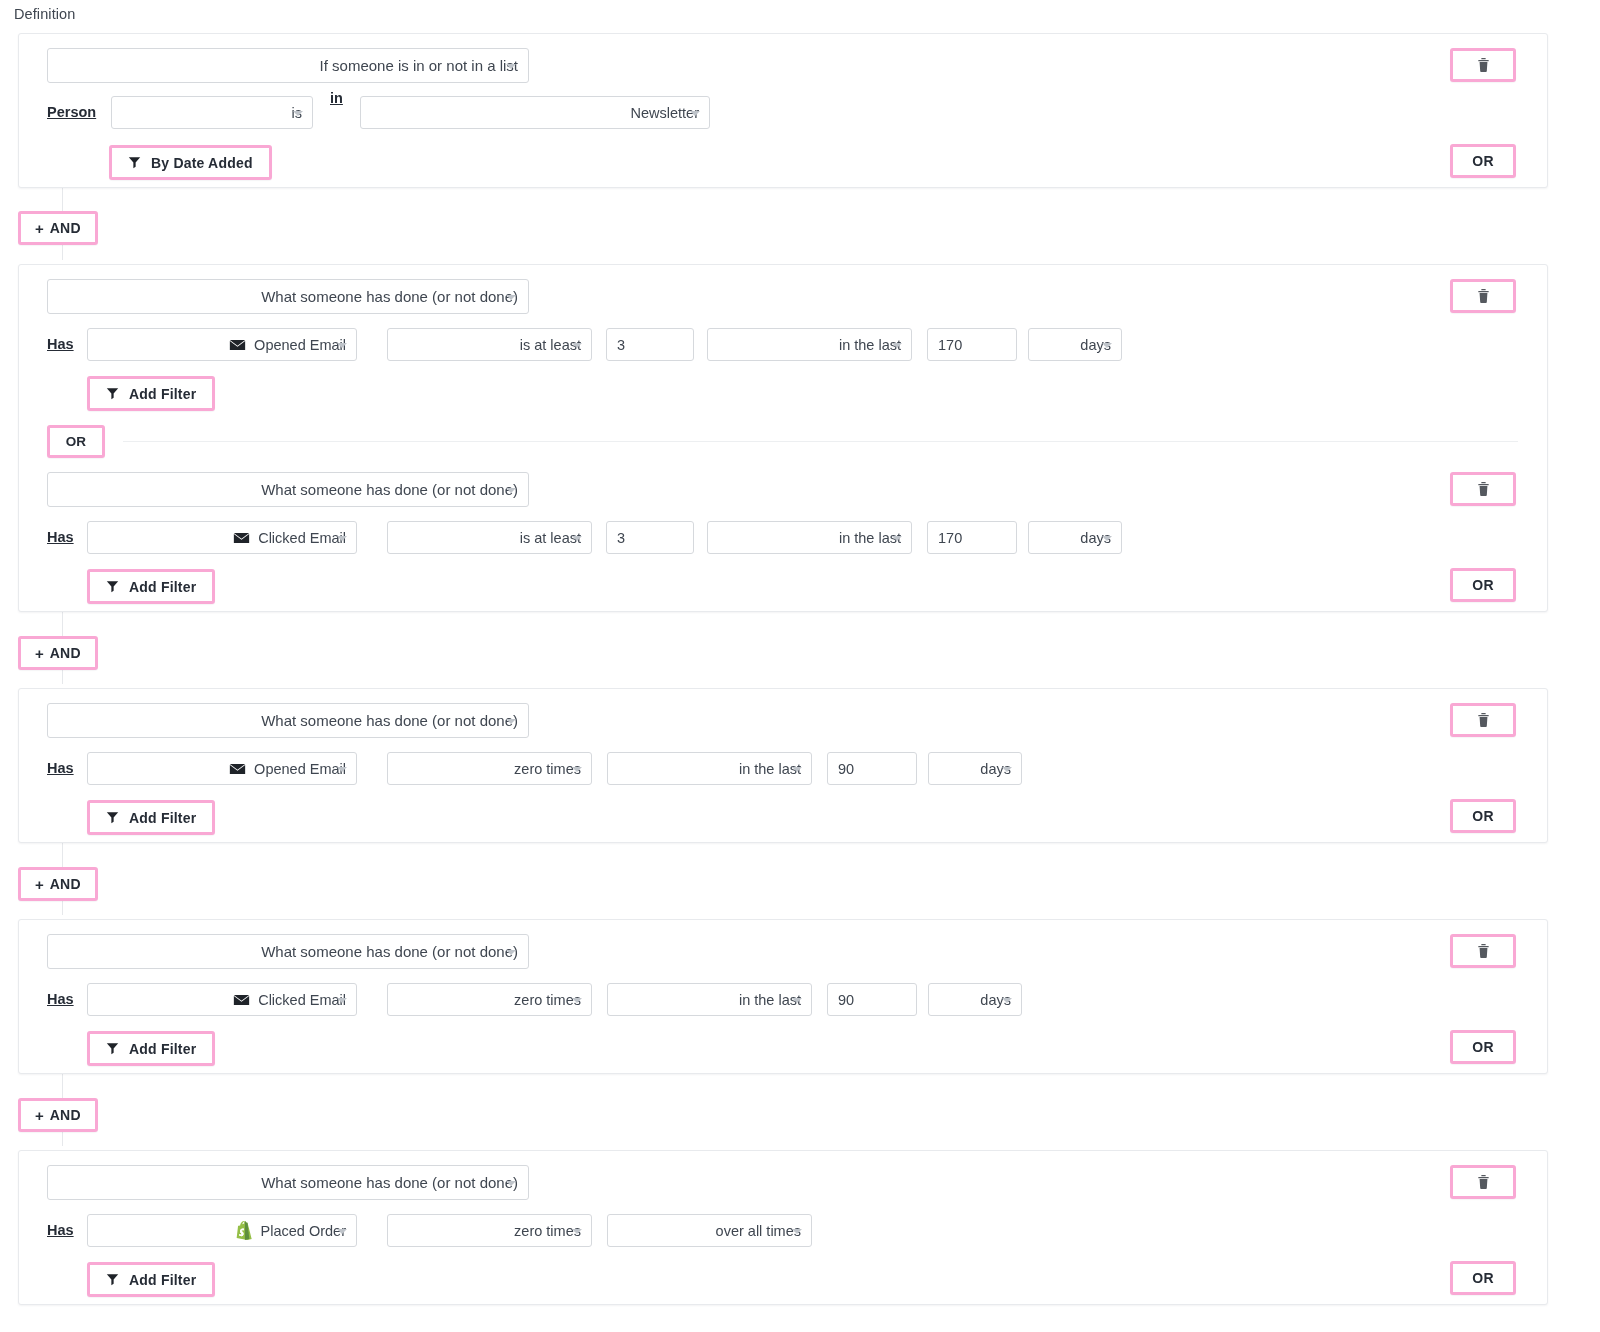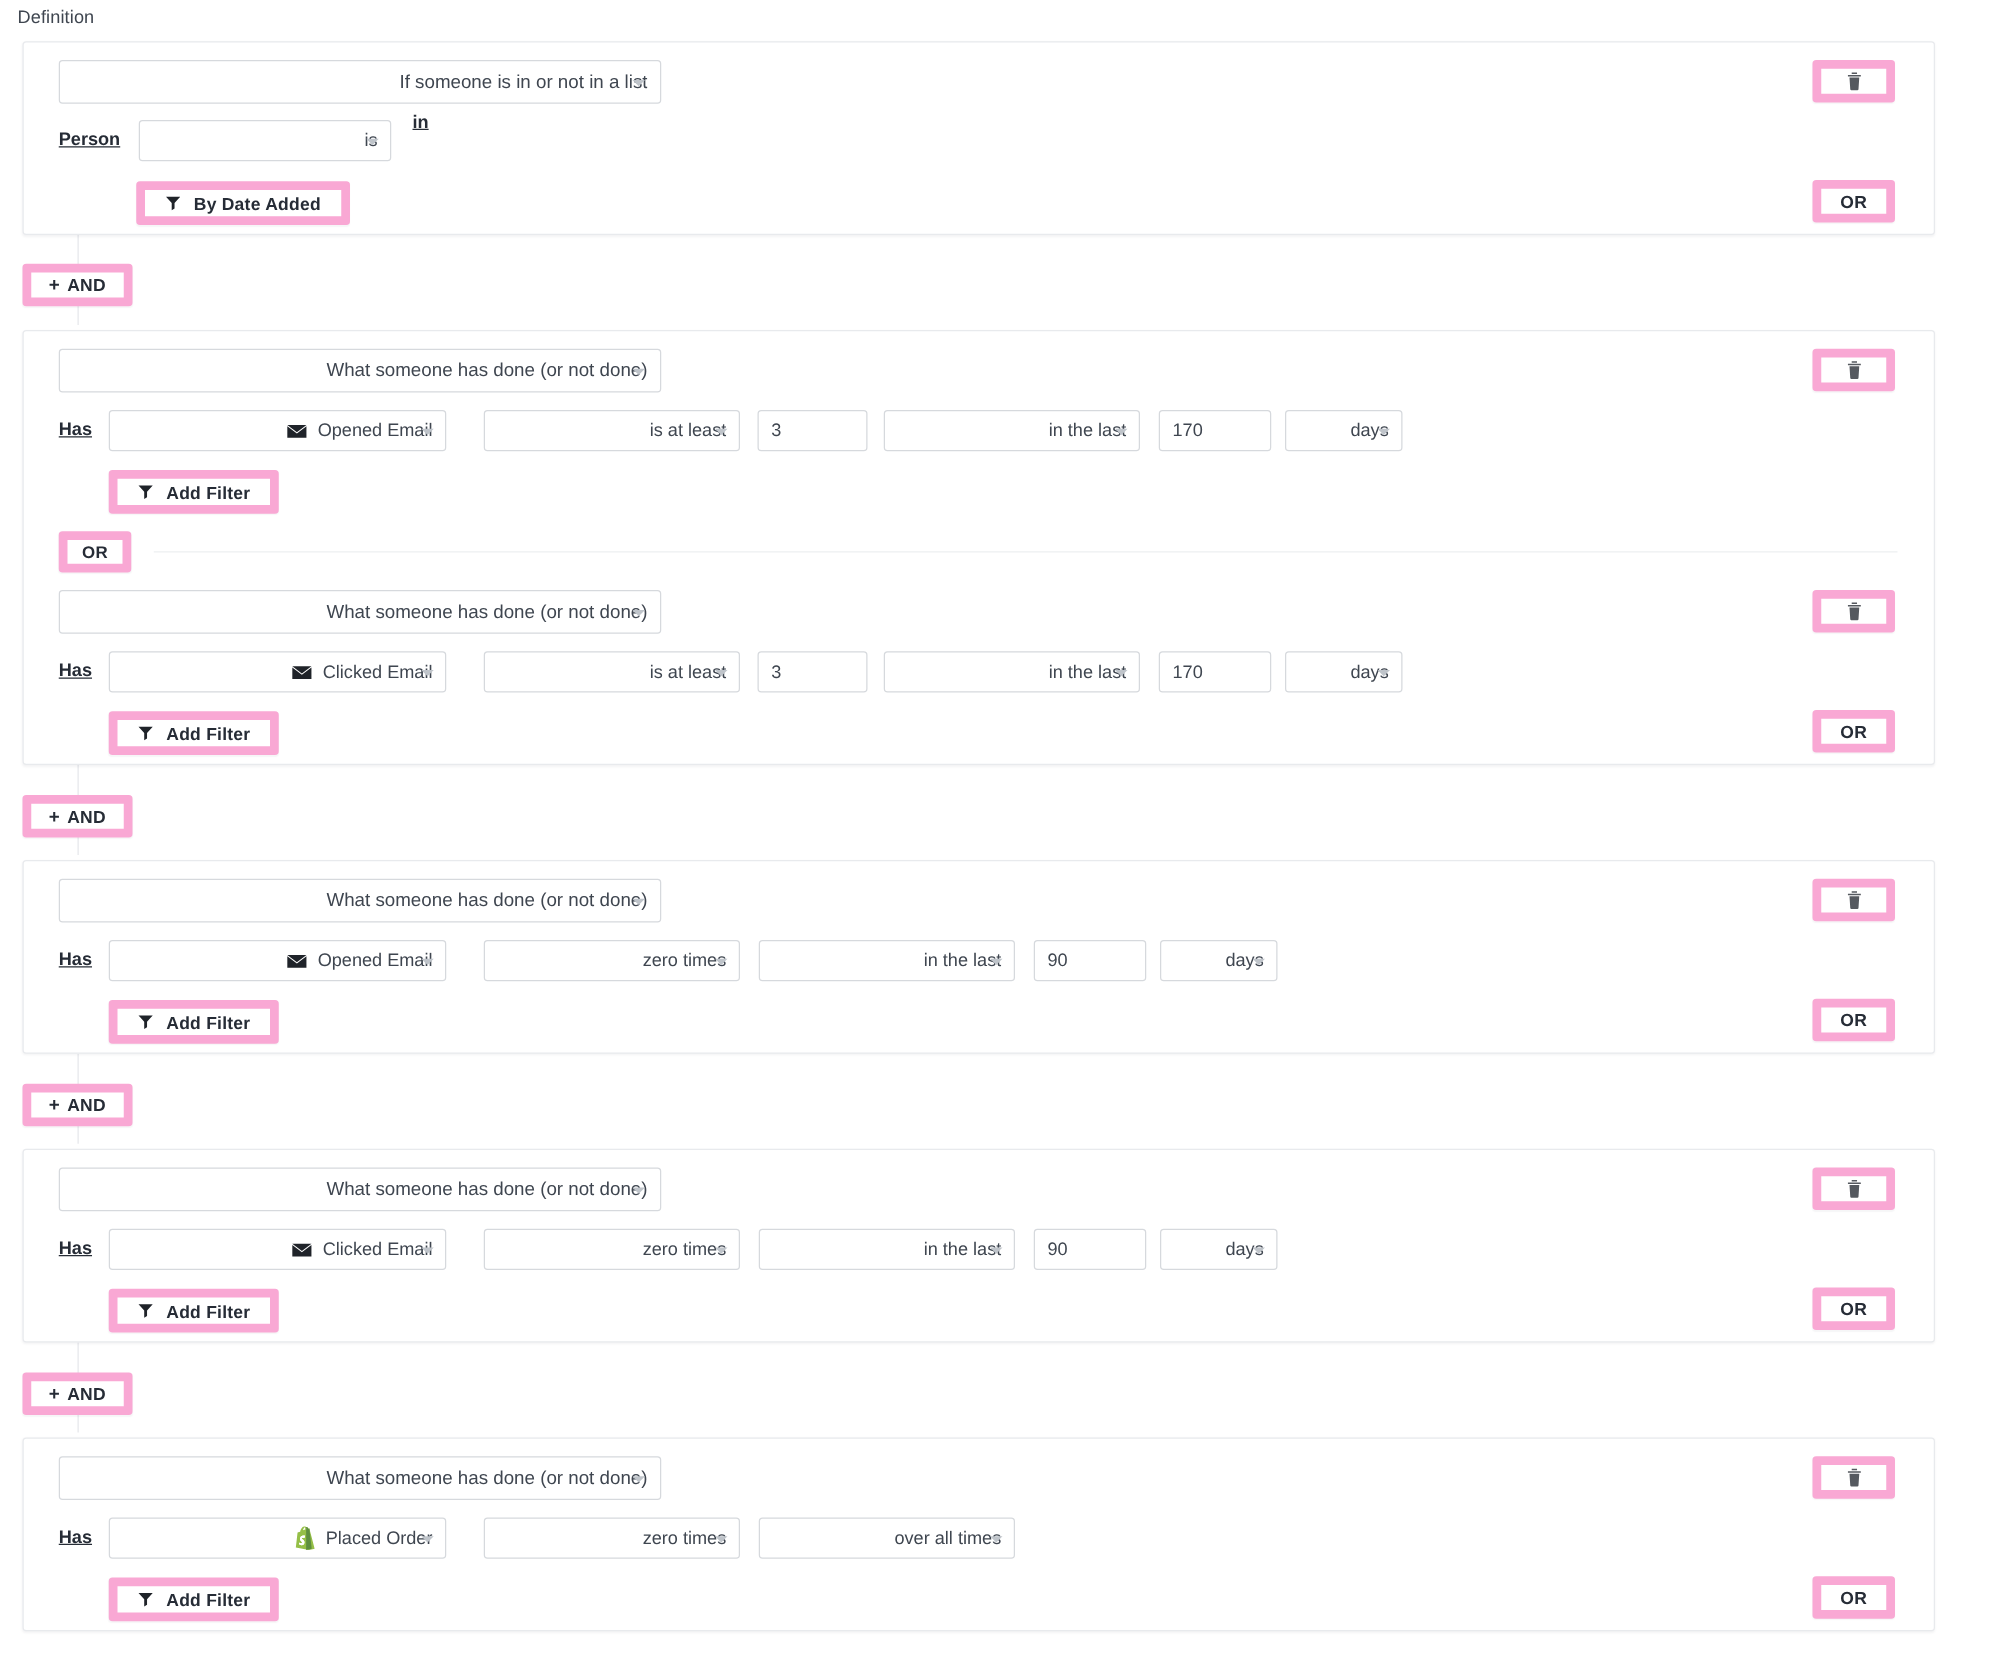--- a/index.html
+++ b/index.html
@@ -78,21 +78,21 @@
     font-size: 14.5px;
     font-weight: 700;
     color: #262c36;
     line-height: 33px;
     text-decoration: underline;
   }
 
   
   .btn {
     position: absolute;
-    border: 7px solid #f9a8d4;
+    border: 3px solid #f9a8d4;
     border-radius: 3px;
     background: #fff;
     display: flex;
     align-items: center;
     justify-content: center;
     font-size: 14px;
     font-weight: 700;
     color: #262c36;
     box-shadow: 0 1px 1px rgba(16,24,40,0.04);
   }
@@ -152,20 +152,24 @@
 
     <div class="rlabel" style="left:28px;top:62px;">Person</div>
 
     <div class="sel" style="left:92px;top:62px;width:202px;">
       <span class="txt">is</span>
       <span class="caret"></span>
     </div>
 
     <div class="rlabel" style="left:311px;top:48px;">in</div>
 
+    <div class="sel" style="left:341px;top:62px;width:350px;">
+      <span class="txt">Newsletter</span>
+      <span class="caret"></span>
+    </div>
 
     <div class="btn btn-filter" style="left:90px;top:111px;">
       <svg class="funnel" viewBox="0 0 16 16">
         <path d="M1 1.6h14l-5.6 6.3v5.4l-2.8 1.7V7.9z" fill="#1f2329"></path>
       </svg>
       <span class="lbl">By Date Added</span>
     </div>
 
     <div class="btn btn-trash" style="left:1431px;top:14px;">
       <svg width="15" height="16" viewBox="0 0 16 18">

